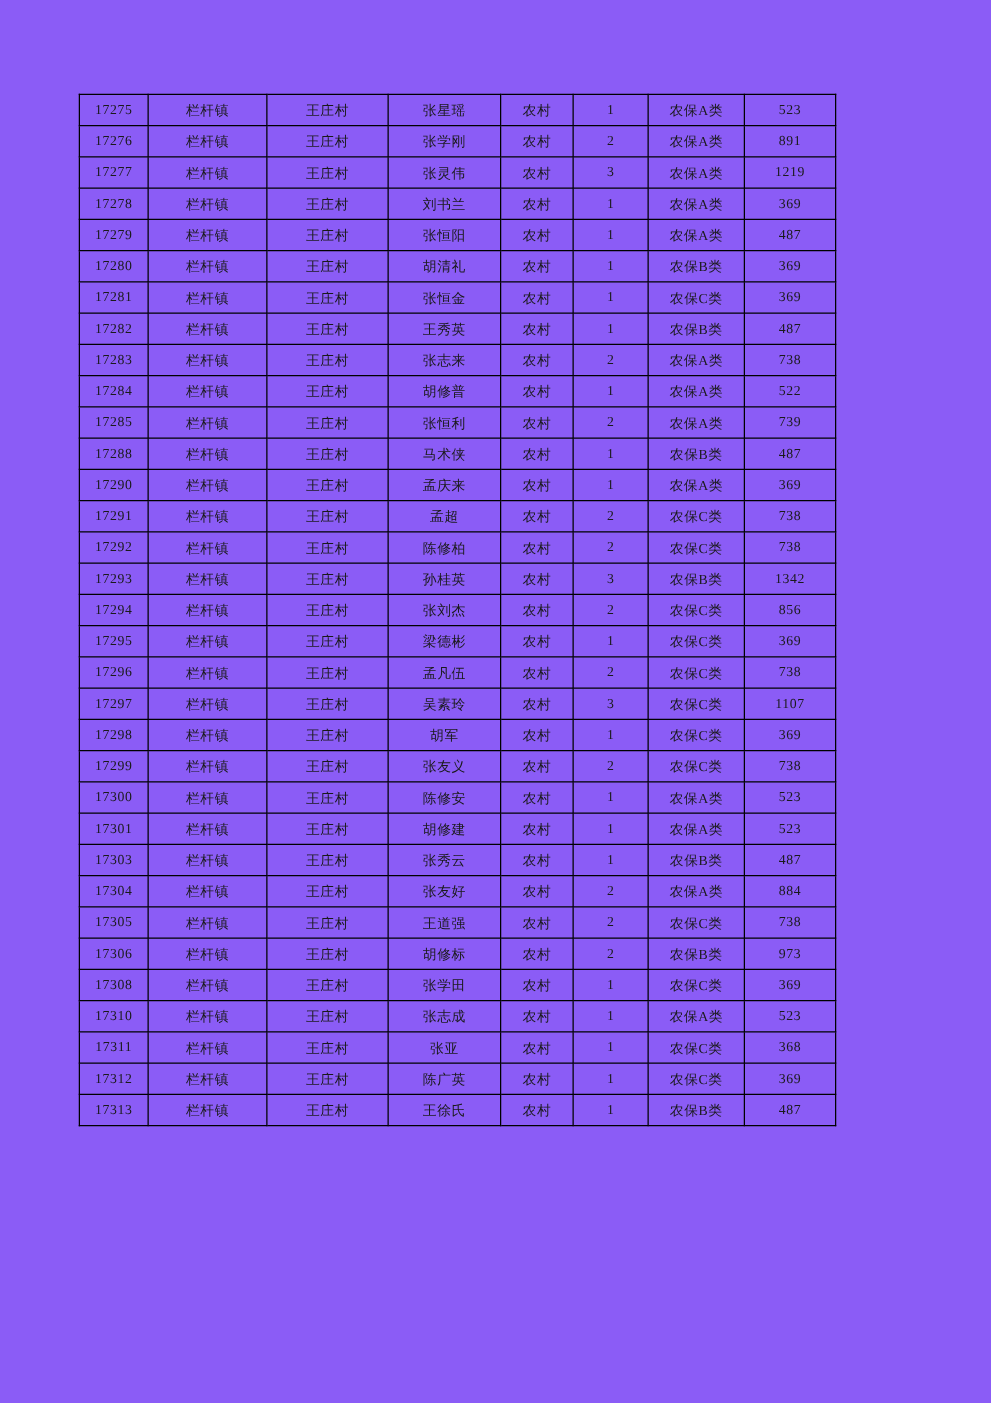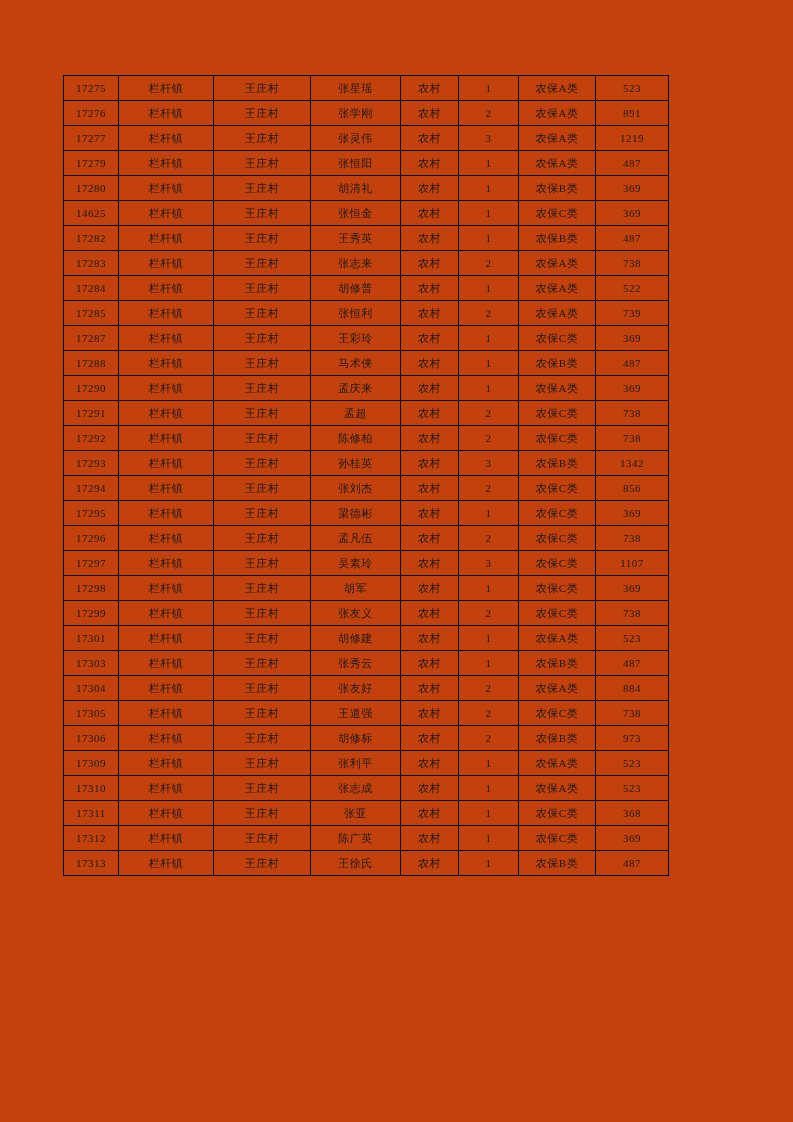--- a/index.html
+++ b/index.html
@@ -6,21 +6,21 @@
   body {
     width: 793px;
     height: 1122px;
     background: #ffffff;
     position: relative;
     font-family: "Liberation Serif", "DejaVu Serif", serif;
   }
   .page {
     position: absolute;
     inset: 0;
-    background: #c2410c;
+    background: #8b5cf6;
   }
   table.sheet {
     position: absolute;
     left: 63px;
     top: 75px;
     border-collapse: collapse;
     table-layout: fixed;
     width: 605px;
   }
   table.sheet td {
@@ -84,41 +84,51 @@
           <td>17277</td>
           <td>栏杆镇</td>
           <td>王庄村</td>
           <td>张灵伟</td>
           <td>农村</td>
           <td>3</td>
           <td>农保A类</td>
           <td>1219</td>
         </tr>
         <tr>
+          <td>17278</td>
+          <td>栏杆镇</td>
+          <td>王庄村</td>
+          <td>刘书兰</td>
+          <td>农村</td>
+          <td>1</td>
+          <td>农保A类</td>
+          <td>369</td>
+        </tr>
+        <tr>
           <td>17279</td>
           <td>栏杆镇</td>
           <td>王庄村</td>
           <td>张恒阳</td>
           <td>农村</td>
           <td>1</td>
           <td>农保A类</td>
           <td>487</td>
         </tr>
         <tr>
           <td>17280</td>
           <td>栏杆镇</td>
           <td>王庄村</td>
           <td>胡清礼</td>
           <td>农村</td>
           <td>1</td>
           <td>农保B类</td>
           <td>369</td>
         </tr>
         <tr>
-          <td>14625</td>
+          <td>17281</td>
           <td>栏杆镇</td>
           <td>王庄村</td>
           <td>张恒金</td>
           <td>农村</td>
           <td>1</td>
           <td>农保C类</td>
           <td>369</td>
         </tr>
         <tr>
           <td>17282</td>
@@ -154,30 +164,20 @@
           <td>17285</td>
           <td>栏杆镇</td>
           <td>王庄村</td>
           <td>张恒利</td>
           <td>农村</td>
           <td>2</td>
           <td>农保A类</td>
           <td>739</td>
         </tr>
         <tr>
-          <td>17287</td>
-          <td>栏杆镇</td>
-          <td>王庄村</td>
-          <td>王彩玲</td>
-          <td>农村</td>
-          <td>1</td>
-          <td>农保C类</td>
-          <td>369</td>
-        </tr>
-        <tr>
           <td>17288</td>
           <td>栏杆镇</td>
           <td>王庄村</td>
           <td>马术侠</td>
           <td>农村</td>
           <td>1</td>
           <td>农保B类</td>
           <td>487</td>
         </tr>
         <tr>
@@ -274,20 +274,30 @@
           <td>17299</td>
           <td>栏杆镇</td>
           <td>王庄村</td>
           <td>张友义</td>
           <td>农村</td>
           <td>2</td>
           <td>农保C类</td>
           <td>738</td>
         </tr>
         <tr>
+          <td>17300</td>
+          <td>栏杆镇</td>
+          <td>王庄村</td>
+          <td>陈修安</td>
+          <td>农村</td>
+          <td>1</td>
+          <td>农保A类</td>
+          <td>523</td>
+        </tr>
+        <tr>
           <td>17301</td>
           <td>栏杆镇</td>
           <td>王庄村</td>
           <td>胡修建</td>
           <td>农村</td>
           <td>1</td>
           <td>农保A类</td>
           <td>523</td>
         </tr>
         <tr>
@@ -324,28 +334,28 @@
           <td>17306</td>
           <td>栏杆镇</td>
           <td>王庄村</td>
           <td>胡修标</td>
           <td>农村</td>
           <td>2</td>
           <td>农保B类</td>
           <td>973</td>
         </tr>
         <tr>
-          <td>17309</td>
-          <td>栏杆镇</td>
-          <td>王庄村</td>
-          <td>张利平</td>
-          <td>农村</td>
-          <td>1</td>
-          <td>农保A类</td>
-          <td>523</td>
+          <td>17308</td>
+          <td>栏杆镇</td>
+          <td>王庄村</td>
+          <td>张学田</td>
+          <td>农村</td>
+          <td>1</td>
+          <td>农保C类</td>
+          <td>369</td>
         </tr>
         <tr>
           <td>17310</td>
           <td>栏杆镇</td>
           <td>王庄村</td>
           <td>张志成</td>
           <td>农村</td>
           <td>1</td>
           <td>农保A类</td>
           <td>523</td>

